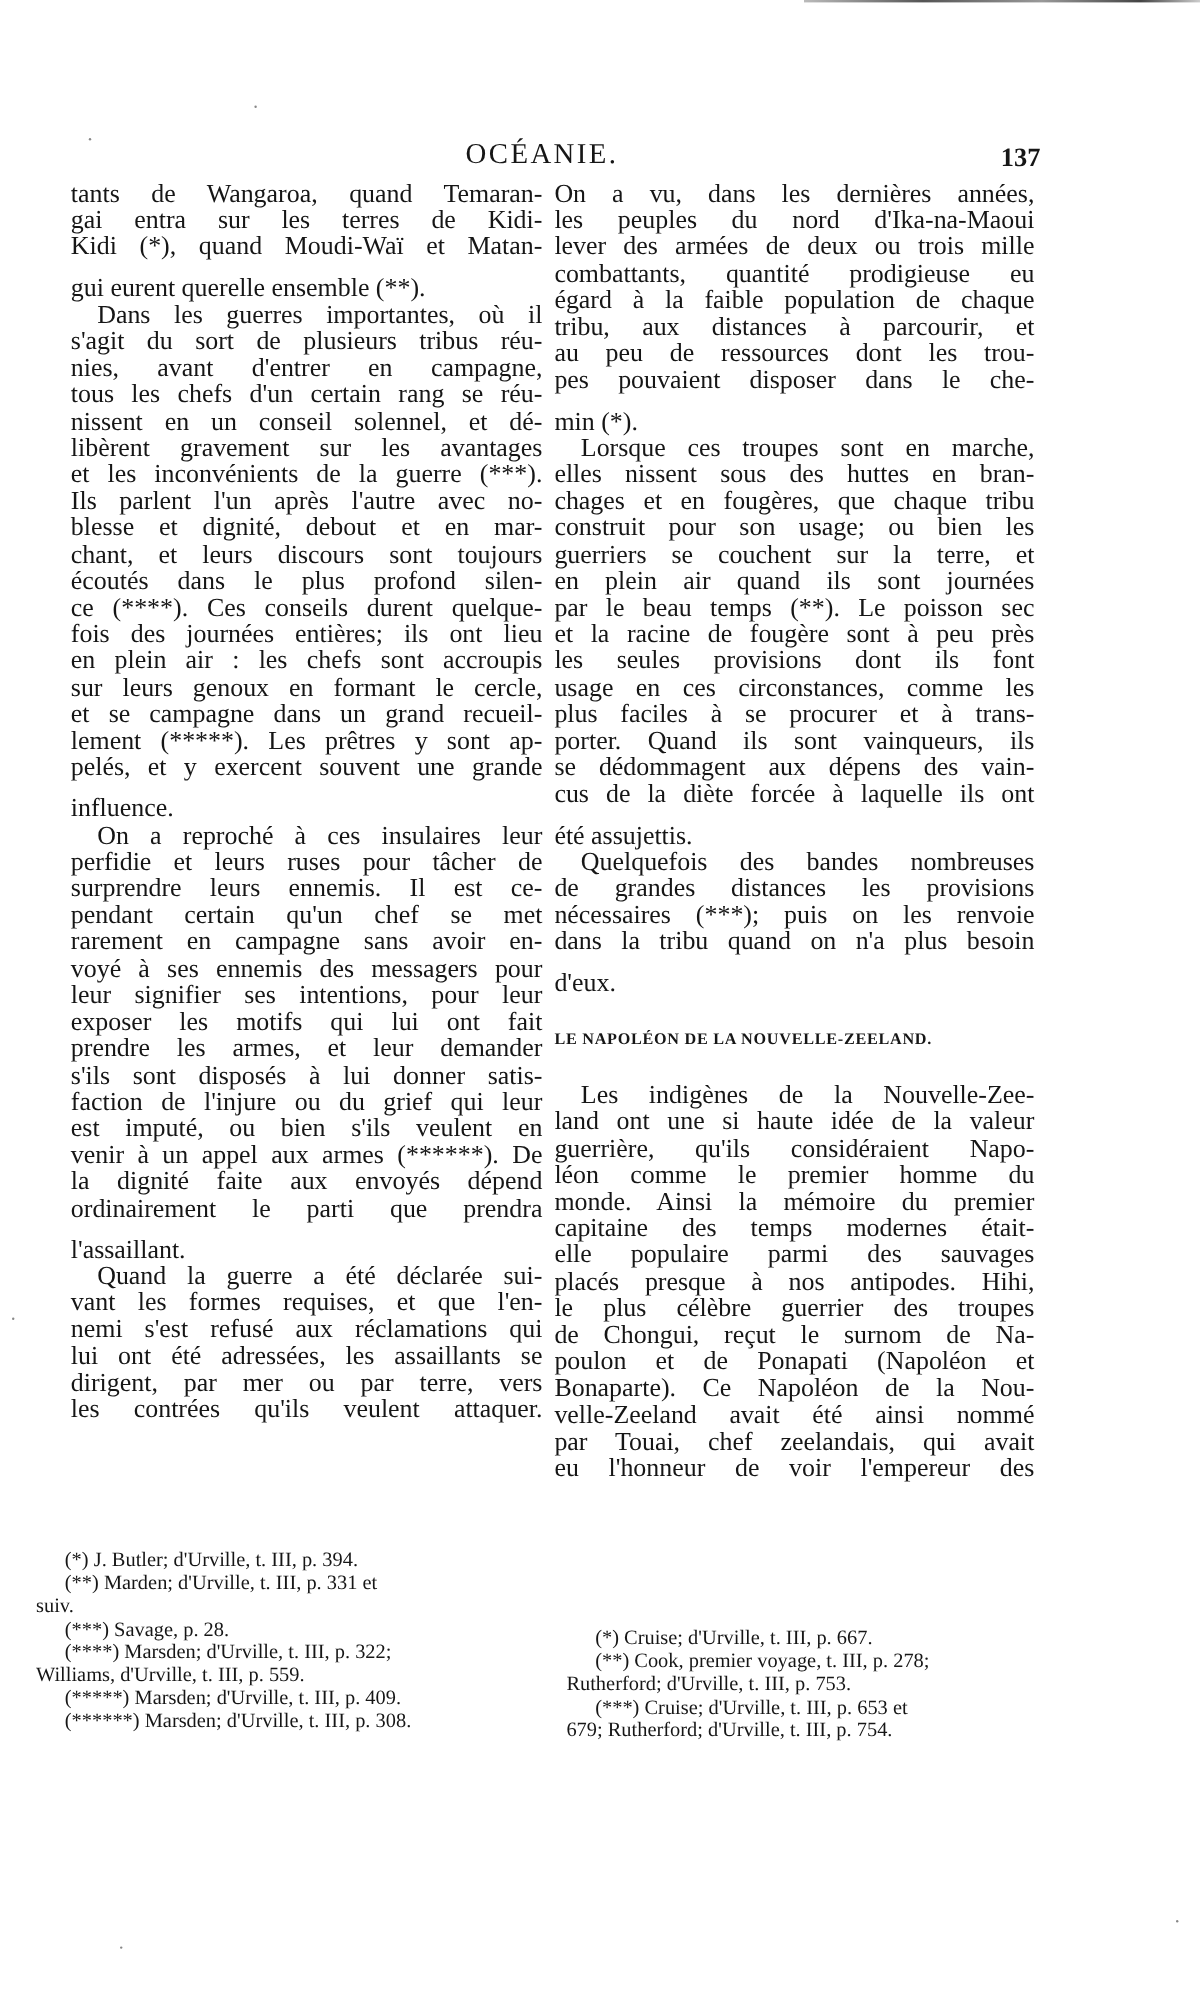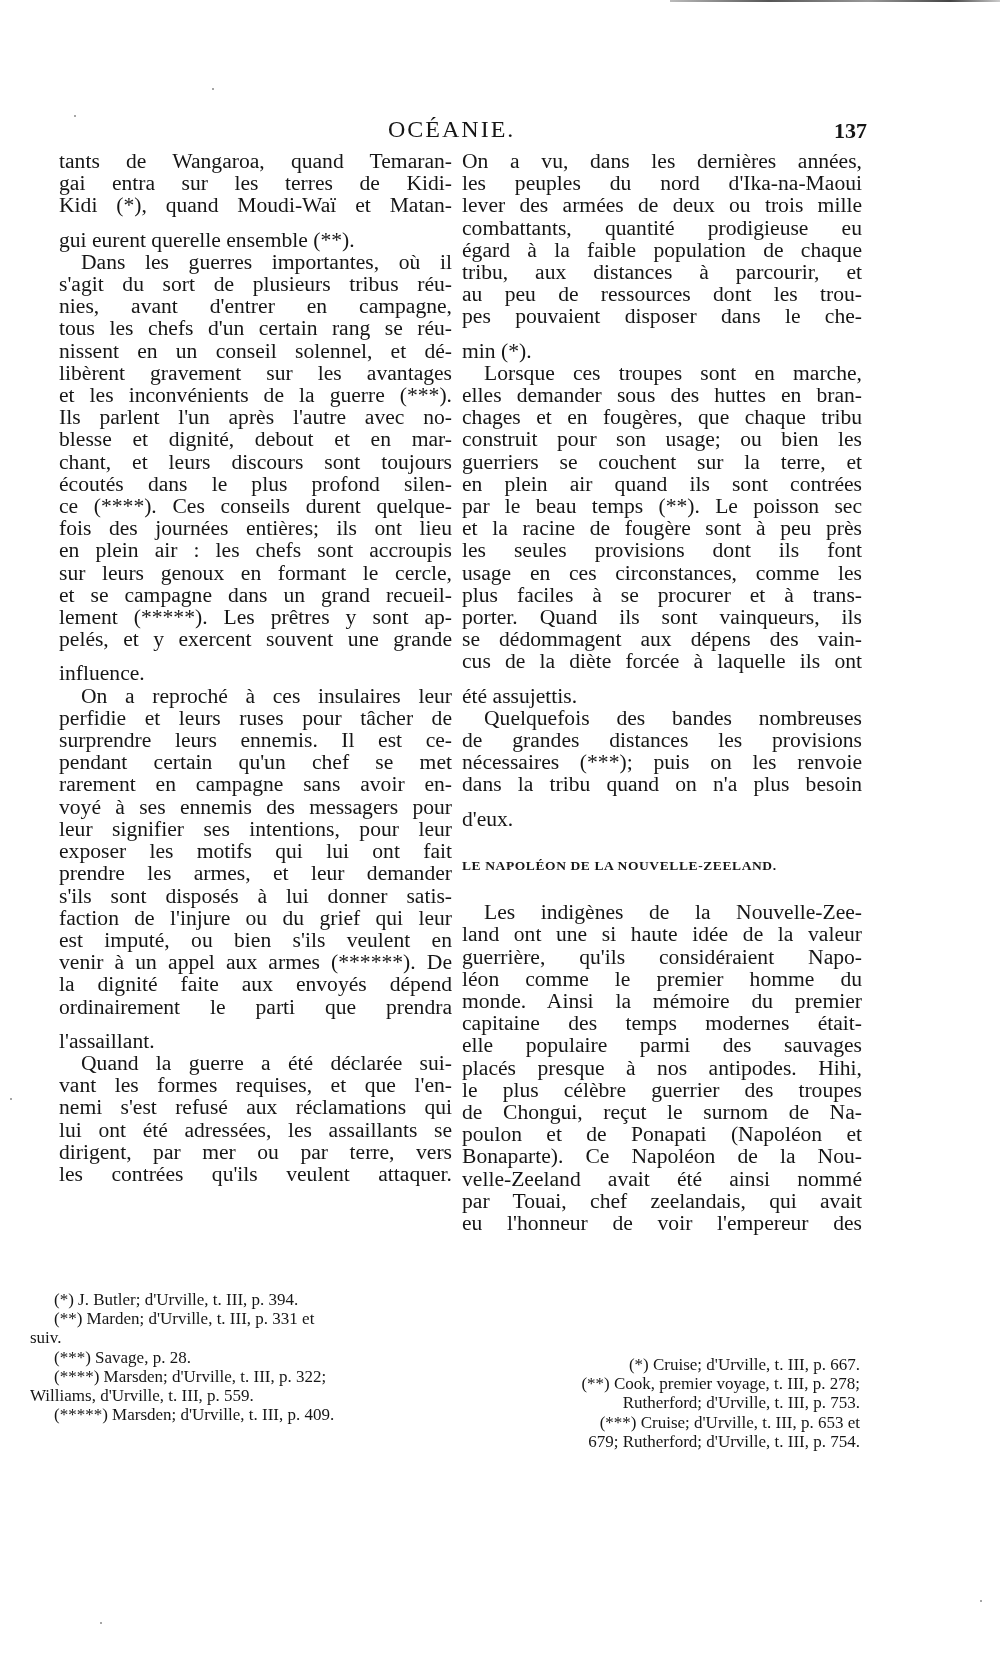--- a/index.html
+++ b/index.html
@@ -36,21 +36,21 @@
   .line.last { text-align-last: left; margin-top: 12px; }
   .line.indent { padding-left: 22px; }
   .section-heading {
     display: block; font-size: 13.5px; font-weight: bold; letter-spacing: 0.6px;
     margin: 25px 0 24px 0; white-space: nowrap;
   }
   .footnotes {
     position: absolute; font-size: 17px; line-height: 19.2px;
   }
   .fn-left { left: 30px; top: 1290px; width: 400px; }
-  .fn-right { left: 460px; top: 1355px; width: 400px; text-align: right; }
+  .fn-right { left: 472px; top: 1355px; width: 400px; }
   .fn-line { display: block; white-space: nowrap; }
   .fn-line.indent { padding-left: 24px; }
   .speck { position: absolute; width: 2px; height: 2px; background: #888; border-radius: 1px; }
 </style>
 </head>
 <body>
 
 <div class="top-rule"></div>
 
 <div class="header">
@@ -111,25 +111,25 @@
       <span class="line">On a vu, dans les dernières années,</span>
       <span class="line">les peuples du nord d'Ika-na-Maoui</span>
       <span class="line">lever des armées de deux ou trois mille</span>
       <span class="line">combattants, quantité prodigieuse eu</span>
       <span class="line">égard à la faible population de chaque</span>
       <span class="line">tribu, aux distances à parcourir, et</span>
       <span class="line">au peu de ressources dont les trou-</span>
       <span class="line">pes pouvaient disposer dans le che-</span>
       <span class="line last">min (*).</span>
       <span class="line indent">Lorsque ces troupes sont en marche,</span>
-      <span class="line">elles demander sous des huttes en bran-</span>
+      <span class="line">elles nissent sous des huttes en bran-</span>
       <span class="line">chages et en fougères, que chaque tribu</span>
       <span class="line">construit pour son usage; ou bien les</span>
       <span class="line">guerriers se couchent sur la terre, et</span>
-      <span class="line">en plein air quand ils sont contrées</span>
+      <span class="line">en plein air quand ils sont journées</span>
       <span class="line">par le beau temps (**). Le poisson sec</span>
       <span class="line">et la racine de fougère sont à peu près</span>
       <span class="line">les seules provisions dont ils font</span>
       <span class="line">usage en ces circonstances, comme les</span>
       <span class="line">plus faciles à se procurer et à trans-</span>
       <span class="line">porter. Quand ils sont vainqueurs, ils</span>
       <span class="line">se dédommagent aux dépens des vain-</span>
       <span class="line">cus de la diète forcée à laquelle ils ont</span>
       <span class="line last">été assujettis.</span>
       <span class="line indent">Quelquefois des bandes nombreuses</span>
@@ -159,20 +159,21 @@
 </div>
 
 <div class="footnotes fn-left" id="fn-left">
     <span class="fn-line indent">(*) J. Butler; d'Urville, t. III, p. 394.</span>
     <span class="fn-line indent">(**) Marden; d'Urville, t. III, p. 331 et</span>
     <span class="fn-line">suiv.</span>
     <span class="fn-line indent">(***) Savage, p. 28.</span>
     <span class="fn-line indent">(****) Marsden; d'Urville, t. III, p. 322;</span>
     <span class="fn-line">Williams, d'Urville, t. III, p. 559.</span>
     <span class="fn-line indent">(*****) Marsden; d'Urville, t. III, p. 409.</span>
+    <span class="fn-line indent">(******) Marsden; d'Urville, t. III, p. 308.</span>
   </div>
 <div class="footnotes fn-right" id="fn-right">
     <span class="fn-line indent">(*) Cruise; d'Urville, t. III, p. 667.</span>
     <span class="fn-line indent">(**) Cook, premier voyage, t. III, p. 278;</span>
     <span class="fn-line">Rutherford; d'Urville, t. III, p. 753.</span>
     <span class="fn-line indent">(***) Cruise; d'Urville, t. III, p. 653 et</span>
     <span class="fn-line">679; Rutherford; d'Urville, t. III, p. 754.</span>
   </div>
 
 <div class="speck" style="left:74px; top:115px;"></div>

